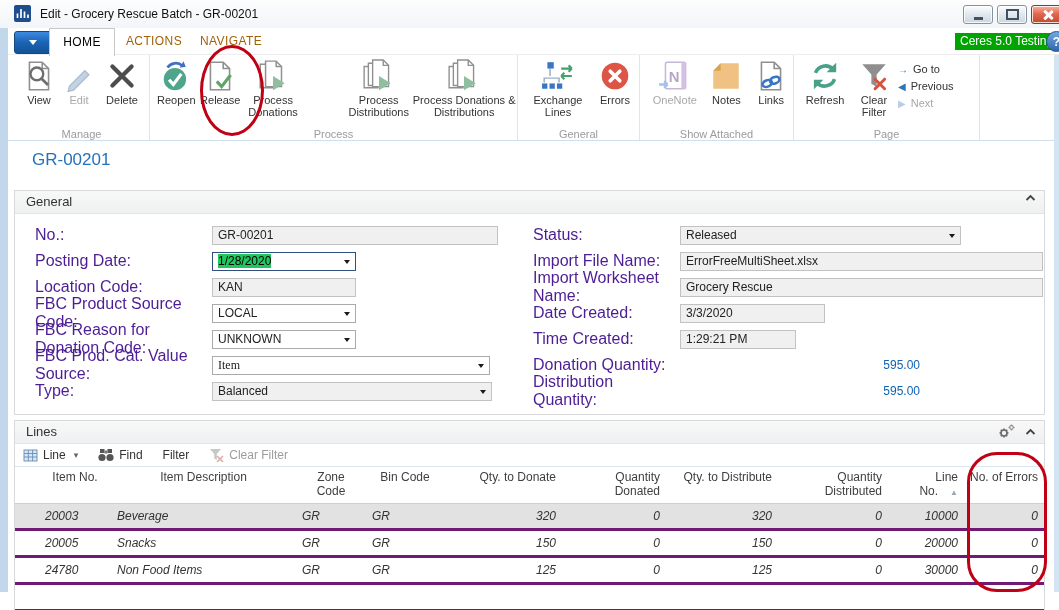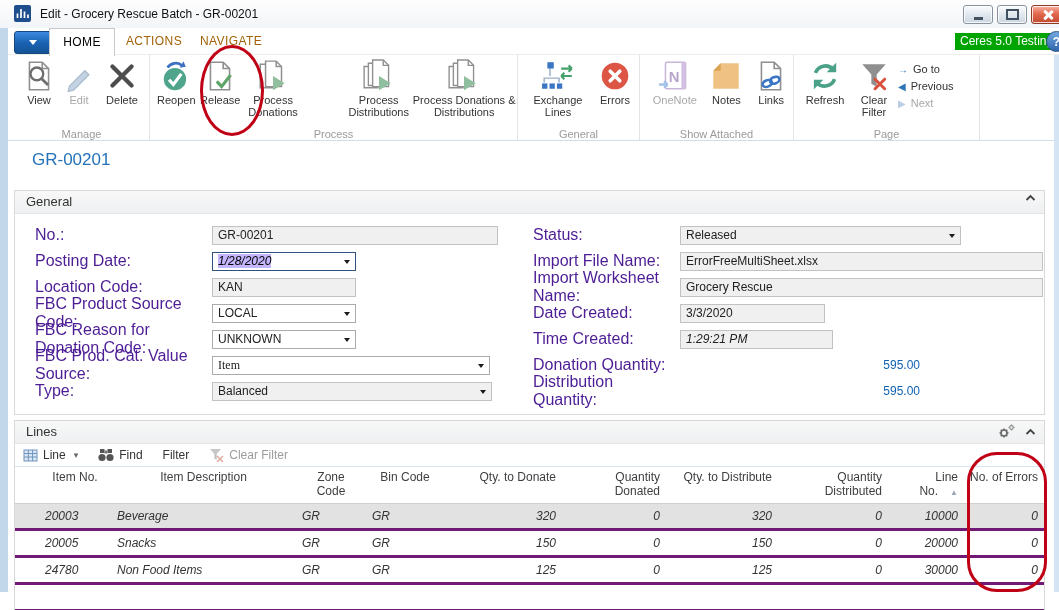--- a/index.html
+++ b/index.html
@@ -62,21 +62,21 @@
   .frow{display:flex;align-items:center;height:26px;}
   .flabel{font-size:16px;color:#4c1d95;}
   .gcol.left .flabel{width:177px;} .gcol.right .flabel{width:147px;}
   .ctl{position:relative;height:19px;line-height:17px;border:1px solid #ababab;background:#fff;
        font-size:12px;color:#222;padding:0 5px;box-sizing:border-box;white-space:nowrap;overflow:hidden;}
   .ctl.dis{background:#f0f0f0;border-color:#c2c2c2;}
   .ctl.combo{padding-right:20px;}
   .ctl .arr{position:absolute;right:5px;top:7px;width:0;height:0;
             border-left:3.5px solid transparent;border-right:3.5px solid transparent;border-top:4px solid #1a1a1a;}
   .ctl.focused{border-color:#30507e;}
-  .hl{background:#c4b5fd;color:#000;font-style:italic;}
+  .hl{background:#22c55e;color:#000;}
   .qtyrow{width:240px;text-align:right;font-size:12px;color:#0f62b4;}
   
   .ltb{height:22px;display:flex;align-items:center;gap:0;padding-left:8px;border-bottom:1px solid #d9e6f2;font-size:12px;color:#333;}
   .ltb .itm{display:flex;align-items:center;gap:5px;margin-right:20px;}
   .ltb .itm.gray{color:#9d9d9d;}
   .ltb .darr{font-size:9px;color:#666;margin-left:3px;}
   
   table{border-collapse:collapse;table-layout:fixed;width:1029px;font-size:12px;color:#333;}
   th{font-weight:normal;vertical-align:top;text-align:center;color:#3f3f3f;padding:3px 6px 2px;}
   td{padding:0 6px;height:24px;}
@@ -349,21 +349,21 @@
     <div class="frow">
         <span class="flabel">Import Worksheet Name:</span>
       <div class="ctl dis" style="width:363px;"><span>Grocery Rescue</span></div>
       </div>
     <div class="frow">
         <span class="flabel">Date Created:</span>
       <div class="ctl dis" style="width:145px;"><span>3/3/2020</span></div>
       </div>
     <div class="frow">
         <span class="flabel">Time Created:</span>
-      <div class="ctl dis" style="width:153px;font-style:italic;"><span>1:29:21 PM</span></div>
+      <div class="ctl dis" style="width:116px;"><span>1:29:21 PM</span></div>
       </div>
     <div class="frow">
         <span class="flabel">Donation Quantity:</span>
       <div class="qtyrow">595.00</div>
       </div>
     <div class="frow">
         <span class="flabel">Distribution Quantity:</span>
       <div class="qtyrow">595.00</div>
       </div>
   </div>

